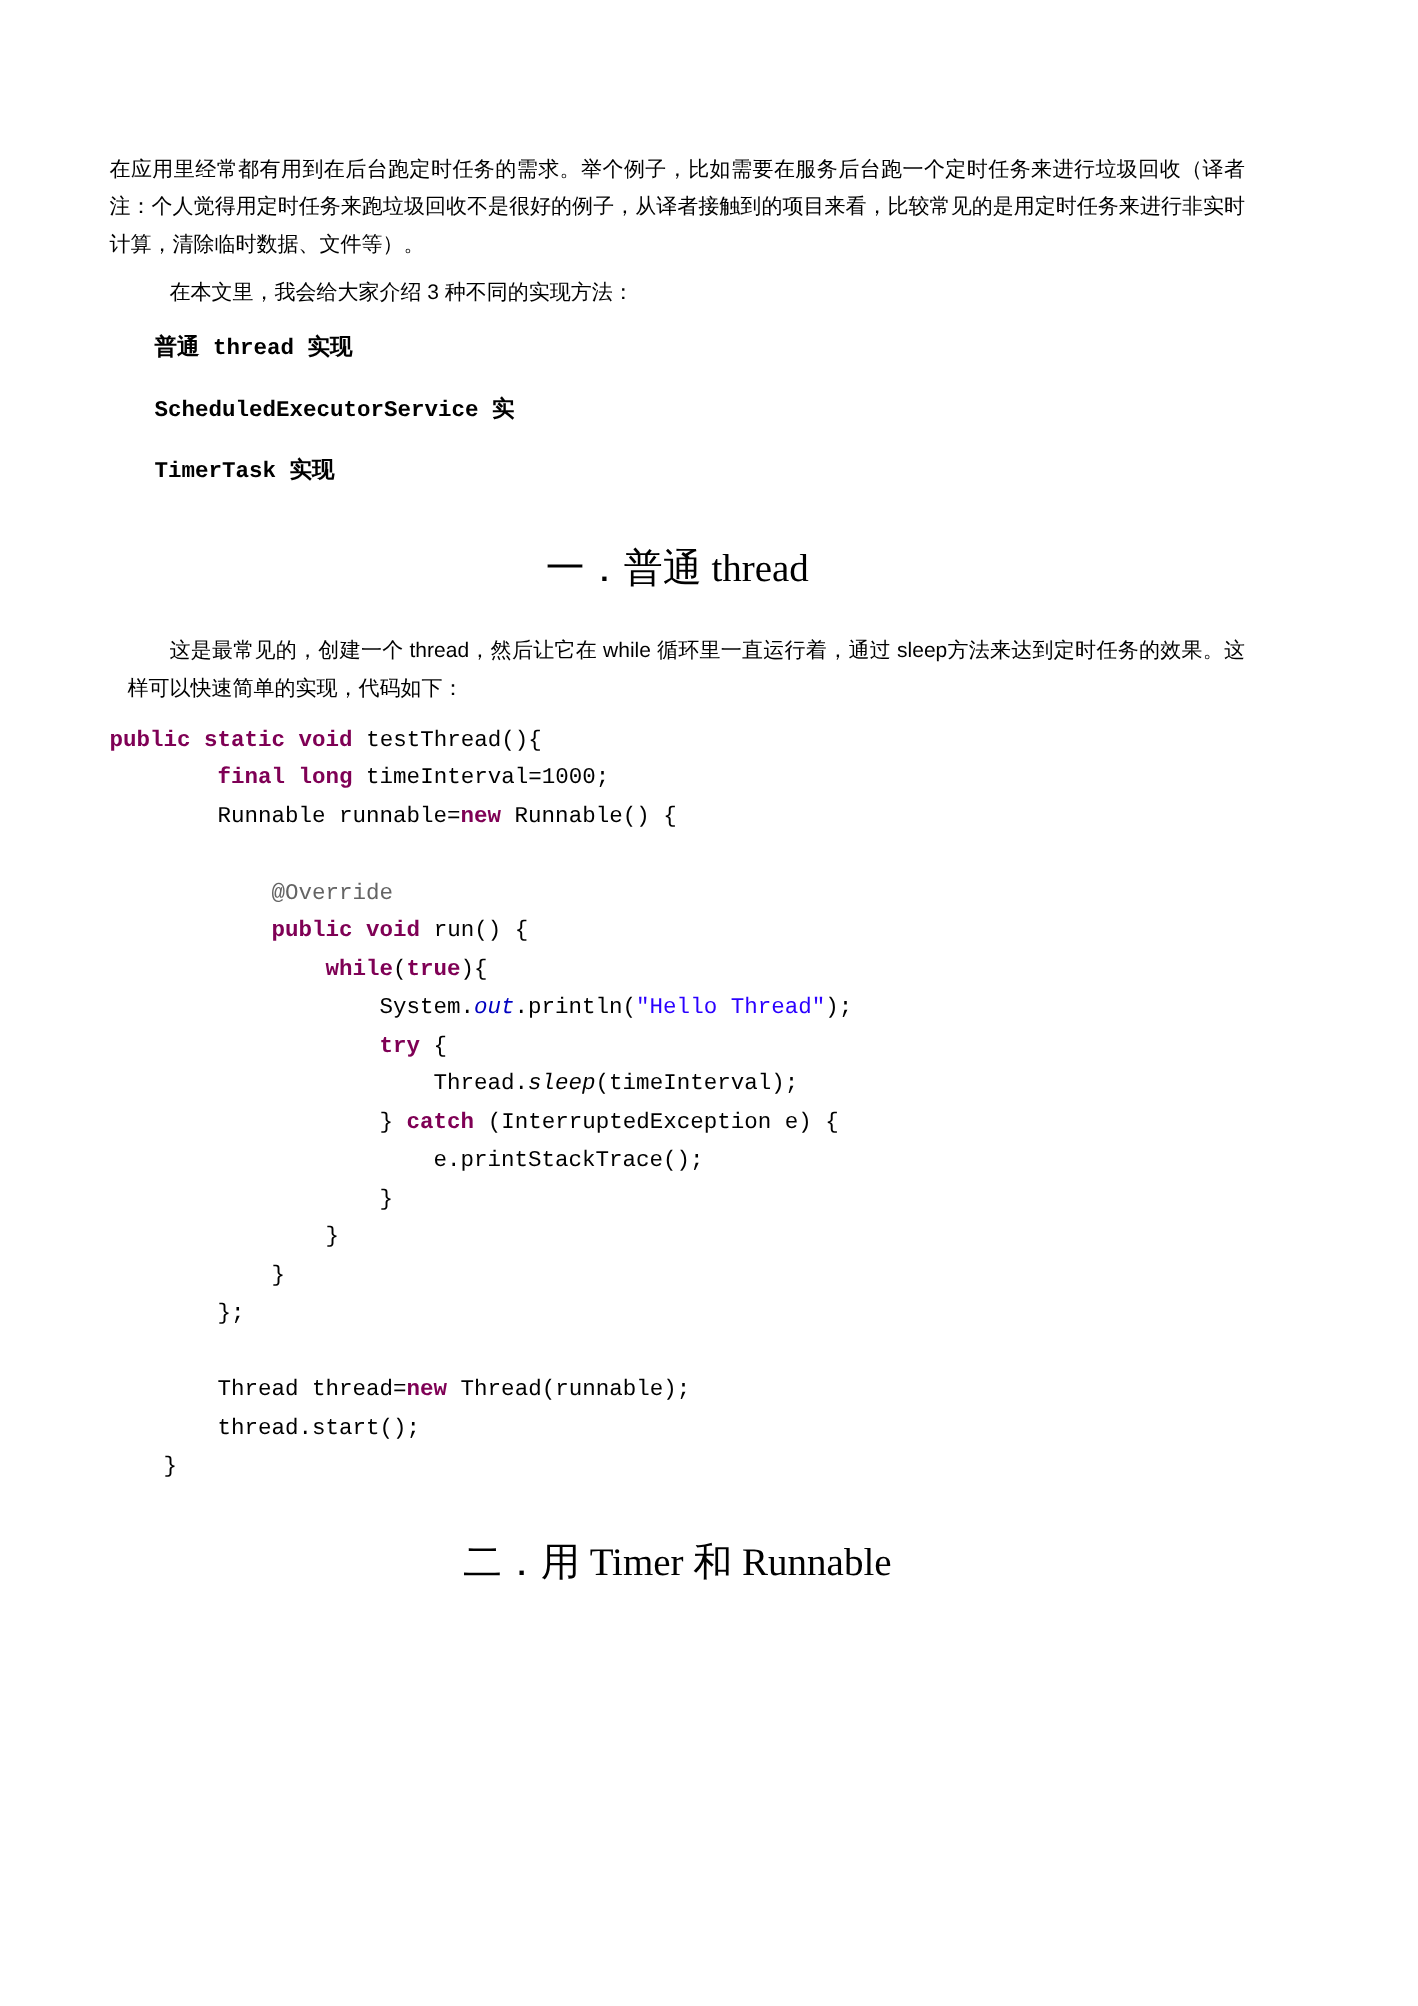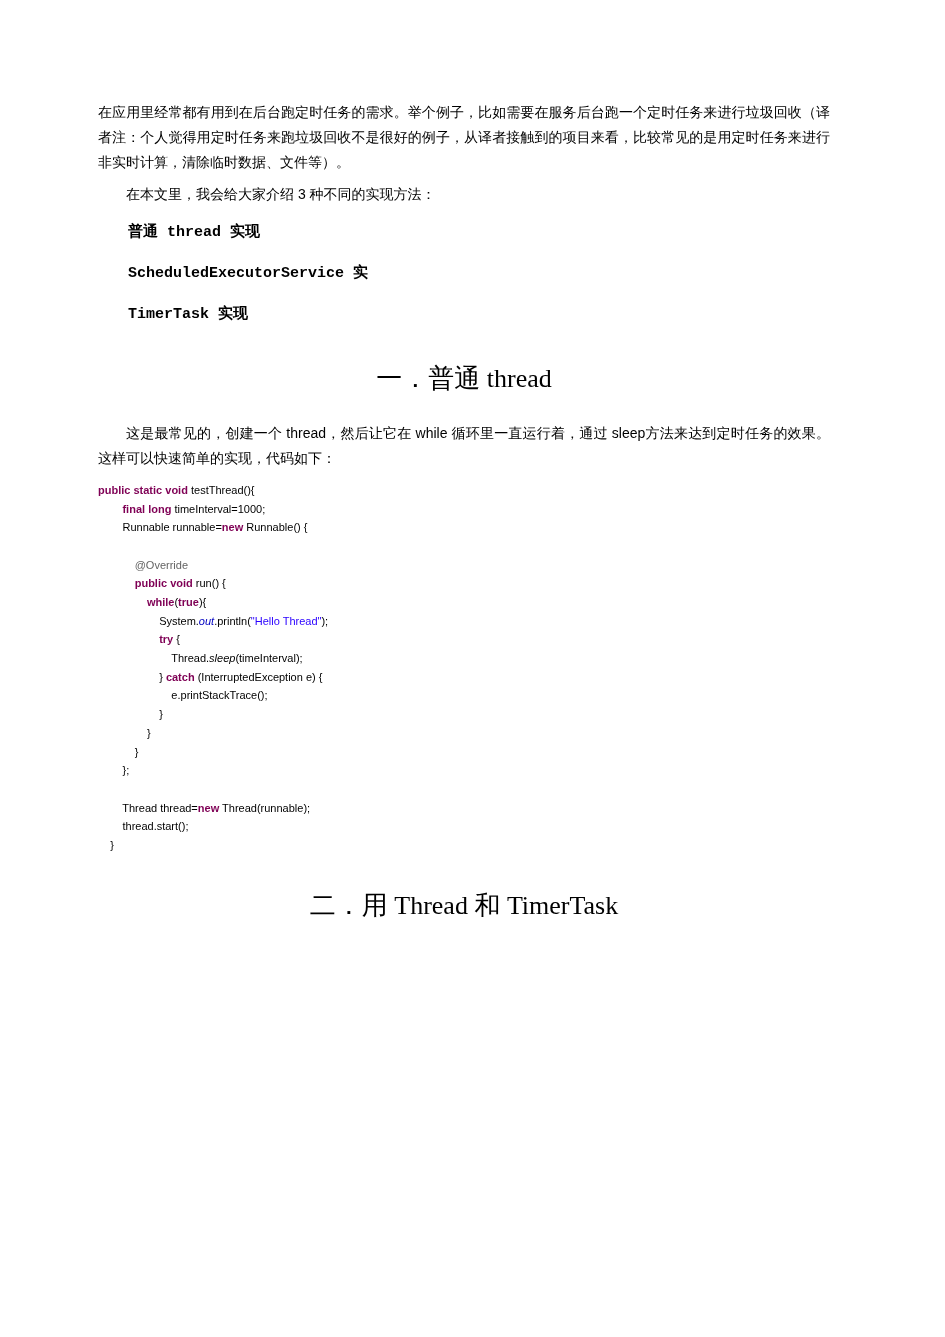--- a/index.html
+++ b/index.html
@@ -7,49 +7,50 @@
     padding: 0;
     background: #fff;
     font-family: "Microsoft YaHei", "SimSun", sans-serif;
     font-size: 14px;
     color: #000;
     line-height: 1.8;
   }
   .page {
     width: 945px;
     min-height: 1337px;
-    padding: 100px 115px 60px 98px;
+    padding: 100px 115px 60px 73px;
     box-sizing: border-box;
   }
   .para {
     text-align: justify;
     margin: 0 0 6px 0;
   }
   .indent {
     text-indent: 2em;
+    margin-left: 12px;
   }
   .method-list {
     margin: 12px 0 18px 0;
   }
   .method-item {
     font-family: Liberation Mono, monospace;
     font-weight: bold;
     margin: 0 0 14px 2em;
     font-size: 15px;
   }
   h2.section {
     font-family: "SimSun", serif;
     font-weight: normal;
     font-size: 26px;
     margin: 28px 0 18px 0;
     text-align: center;
   }
   pre.code {
-    font-family: Liberation Sans, sans-serif;
-    font-size: 11px;
+    font-family: Liberation Mono, monospace;
+    font-size: 15px;
     line-height: 1.7;
     margin: 10px 0 10px 0;
     white-space: pre;
   }
   .kw { color: #7f0055; font-weight: bold; }
   .str { color: #2a00ff; }
   .ann { color: #646464; }
   .fld { color: #0000c0; font-style: italic; }
   .mth { font-style: italic; }
 </style>
@@ -86,16 +87,16 @@
                         <span>e.printStackTrace();</span>
                     <span>}</span>
                 <span>}</span>
             <span>}</span>
         <span>};</span>
 
         <span>Thread thread=</span><span class="kw">new</span> <span>Thread(runnable);</span>
         <span>thread.start();</span>
     <span>}</span></pre>
 
-  <h2 class="section">二．用 Thread 和 TimerTask</h2>
+  <h2 class="section">二．用 Timer 和 Runnable</h2>
 
 
 </div>
 
 </body></html>

